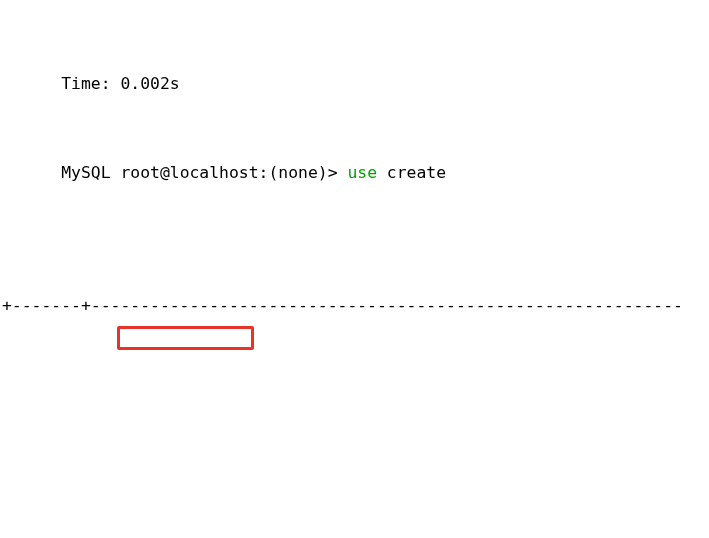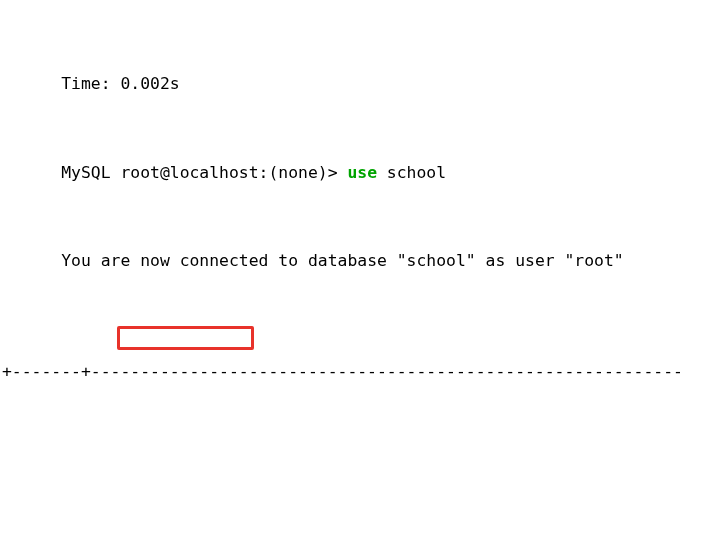--- a/index.html
+++ b/index.html
@@ -39,21 +39,21 @@
   }
 
   .line {
     height: 22.2px;
     white-space: pre;
     font-family: "DejaVu Sans Mono", "Liberation Mono", monospace;
   }
 
   .kw {
     color: #00a400;
-    font-weight: bold;
+    font-weight: normal;
   }
 
   .plain {
     color: #000000;
   }
 
   #engine-highlight-box {
     position: absolute;
     left: 117px;
     top: 326px;
@@ -69,26 +69,23 @@
 <body>
 
 <div id="terminal">
   <div id="screen">
 
     <div class="line">
       <span class="plain">Time: 0.002s</span>
     </div>
 
     <div class="line">
-      <span class="plain">MySQL root@localhost:(none)&gt; </span><span class="kw">use</span><span class="plain"> school</span>
+      <span class="plain">MySQL root@localhost:(none)&gt; </span><span class="kw">use</span><span class="plain"> create</span>
     </div>
 
-    <div class="line">
-      <span class="plain">You are now connected to database "school" as user "root"</span>
-    </div>
 
 
 
     <div class="line">+-------+------------------------------------------------------------</div>
     
     
 
     
 
     

